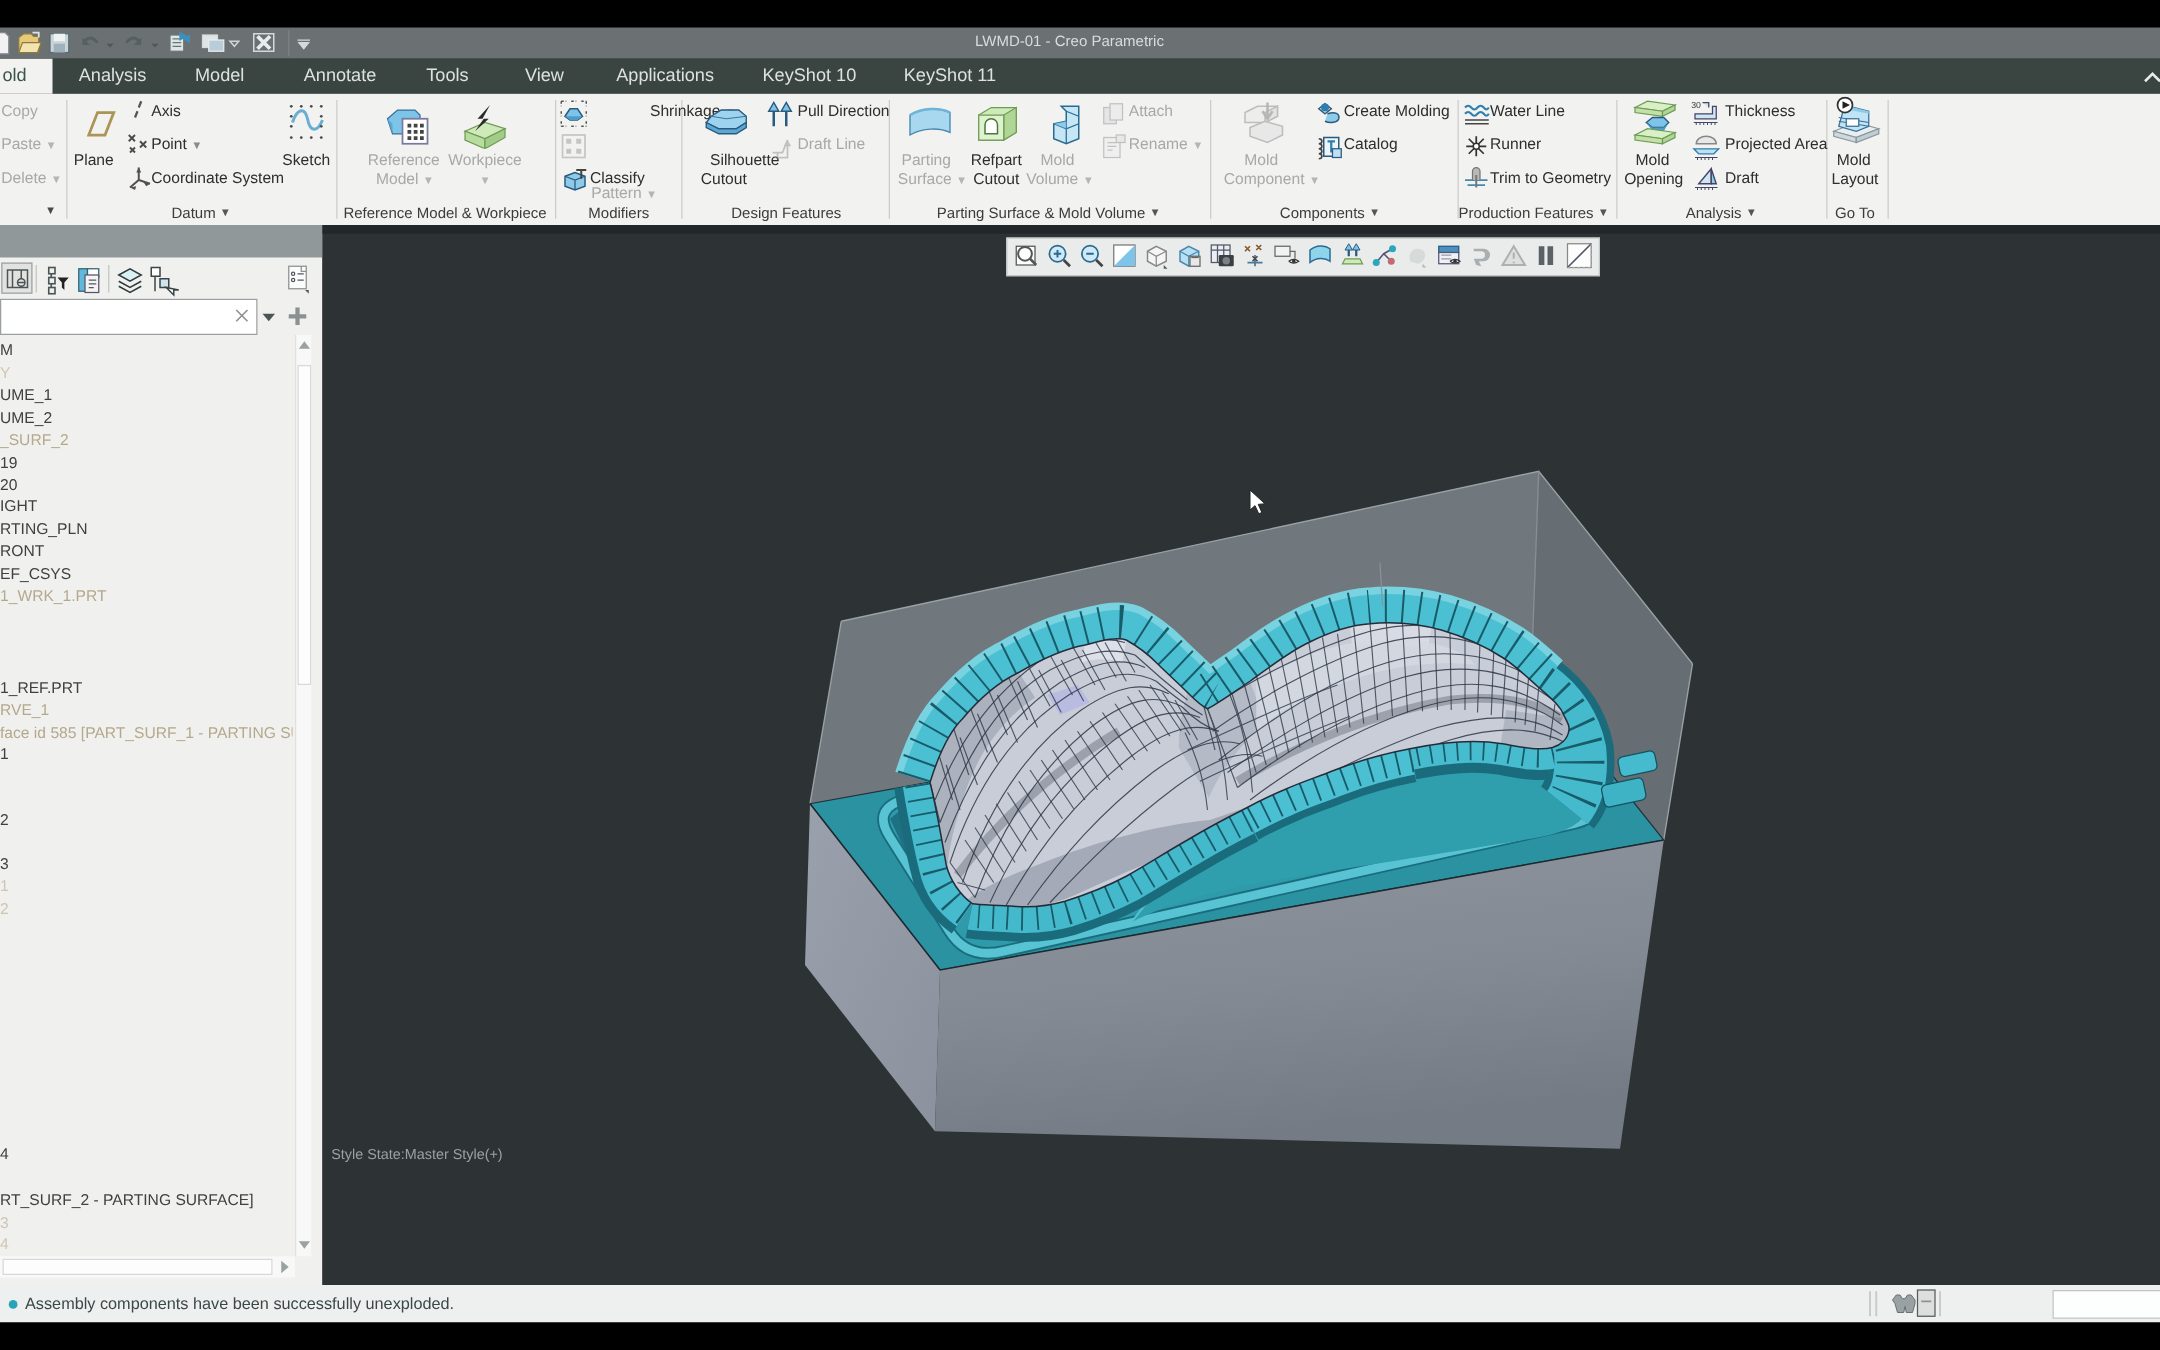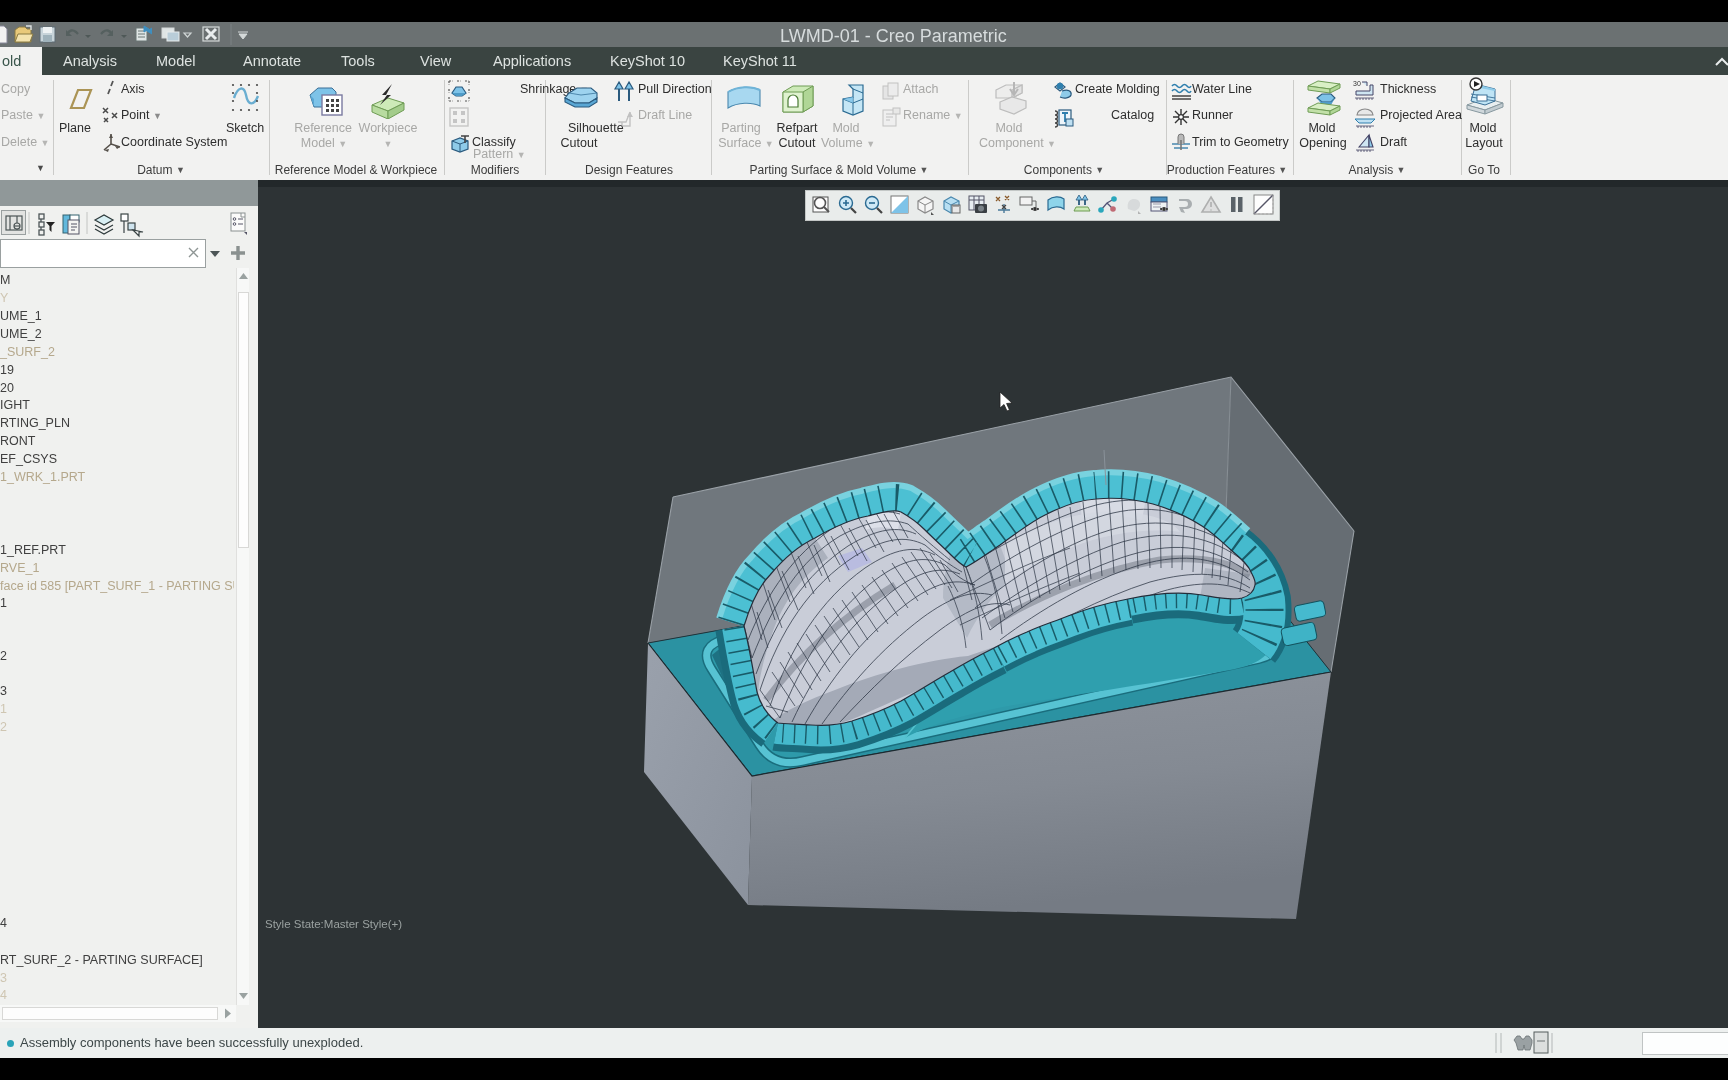--- a/index.html
+++ b/index.html
@@ -1,19 +1,19 @@
 <!DOCTYPE html>
 <html><head>
 <meta charset="utf-8">
 <style>
 * { margin:0; padding:0; box-sizing:border-box; }
 html,body { width:1728px; height:1080px; overflow:hidden; background:#000;
   font-family:"Liberation Sans", sans-serif; }
 #titlebar { position:absolute; top:22px; left:0; width:1728px; height:25px; background:#6b7172; }
-#title-text { position:absolute; top:26px; left:780px; color:#d7dcdd; font-size:18px; }
+#title-text { position:absolute; top:26px; left:780px; color:#d7dcdd; font-size:12px; }
 .ricon { position:absolute; }
 #tabs { position:absolute; top:47px; left:0; width:1728px; height:28px; background:#3a4441; }
 .tab { position:absolute; top:0; height:28px; line-height:28px; color:#dde2e0; font-size:14.5px; }
 #tab-mold { position:absolute; top:0; left:0; width:42px; height:28px; background:#f2f2f1; color:#3a564c; font-size:14.5px; line-height:28px; padding-left:2px;}
 #ribbon { position:absolute; top:75px; left:0; width:1728px; height:105px; background:#f2f2f1; }
 .vsep { position:absolute; top:5px; height:95px; width:1px; background:#cbcbc9; }
 .glabel { position:absolute; top:88px; width:200px; text-align:center; font-size:12px; color:#3c3c3c; }
 .glabel .dn { font-size:9px; position:relative; top:-1px; color:#555; }
 .btxt { position:absolute; font-size:12.5px; color:#2e2e2e; white-space:nowrap; }
 
@@ -272,21 +272,21 @@
       <circle cx="8" cy="5" r="3.2" fill="#2e7fae"></circle>
       <path d="M10 10 C16 8 20 10 19 14 C18 17 12 18 8 16" fill="#8ecbe9" stroke="#2a5a7e" stroke-width="1.2"></path>
     </svg>
   <div class="btxt" style="left:1075px;top:7px;">Create Molding</div>
   <svg class="ricon" style="left:1052px;top:32px;" width="22" height="22">
       <path d="M3 4 a2.5 2 0 0 1 0 4 a2.5 2 0 0 1 0 4 a2.5 2 0 0 1 0 4 a2.5 2 0 0 1 0 4" fill="none" stroke="#444" stroke-width="1.3"></path>
       <rect x="7" y="3" width="12" height="15" fill="#eef5fa" stroke="#2a5a7e" stroke-width="1.2"></rect>
       <path d="M10 6 h6 M13 6 v9" stroke="#2e7fae" stroke-width="1.8"></path>
       <rect x="14" y="12" width="7" height="7" fill="#bfe0f2" stroke="#2a5a7e"></rect>
     </svg>
-  <div class="btxt" style="left:1075px;top:33px;margin-left:36px;">Catalog</div>
+  <div class="btxt" style="left:1075px;top:33px;">Catalog</div>
 
   <svg class="ricon" style="left:1170px;top:5px;" width="22" height="22">
       <path d="M2 6 q2.5 -3 5 0 t5 0 t5 0 t4 0 M2 11 q2.5 -3 5 0 t5 0 t5 0 t4 0" fill="none" stroke="#2e7fae" stroke-width="1.6"></path>
       <path d="M2 16 h19 M2 19 h19" stroke="#444" stroke-width="1.3"></path>
     </svg>
   <div class="btxt" style="left:1192px;top:7px;">Water Line</div>
   <svg class="ricon" style="left:1170px;top:31px;" width="22" height="22">
       <path d="M3 11 h16 M11 3 v16 M5 5 l12 12 M17 5 l-12 12" stroke="#333" stroke-width="1.4"></path>
       <circle cx="11" cy="11" r="2.4" fill="#fff" stroke="#333" stroke-width="1.2"></circle>
     </svg>

